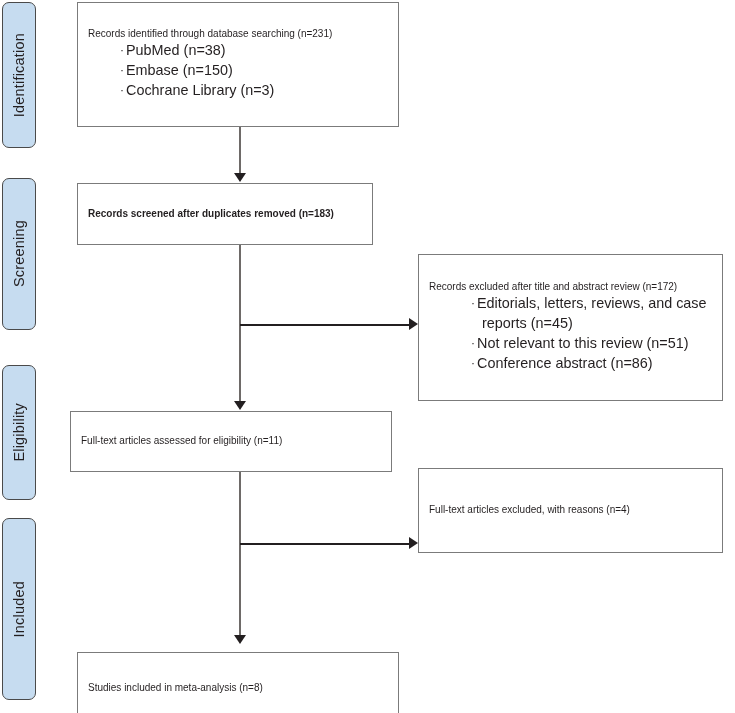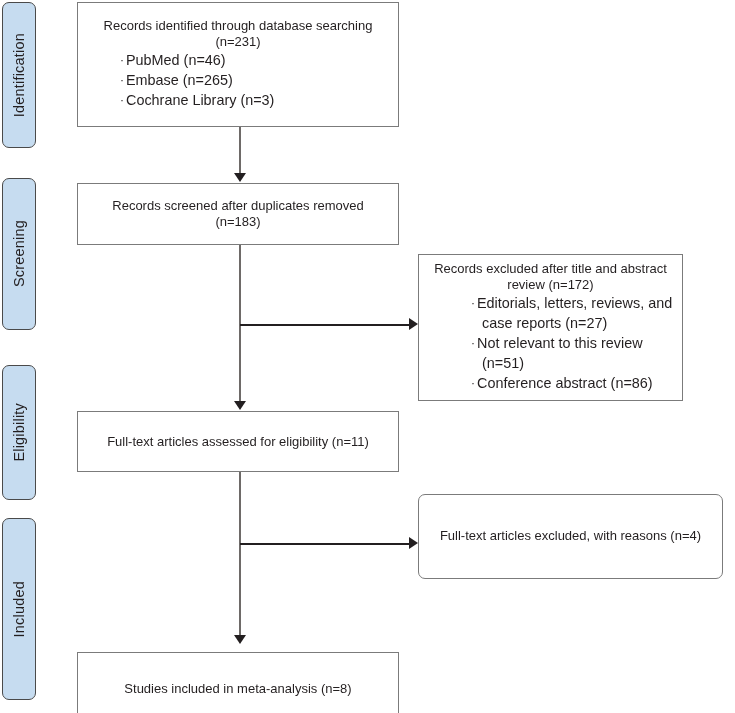--- a/index.html
+++ b/index.html
@@ -46,22 +46,22 @@
   .node {
     position: absolute;
     box-sizing: border-box;
     background: #ffffff;
     border: 1.6px solid #7b7b7b;
     display: flex;
     flex-direction: column;
     justify-content: center;
   }
   .node .title {
-    text-align: center;
-    font-size: 13px;
+    text-align: left;
+    font-size: 10px;
     line-height: 1.22;
     padding: 0 10px;
     color: #231f20;
   }
   .node ul {
     margin: 0;
     padding: 0;
     list-style: none;
   }
   .node ul.indent-wide { padding-left: 42px; }
@@ -126,59 +126,59 @@
     <span class="stage-label">Eligibility</span>
   </div>
 
   <div class="stage" style="top:518px;height:182px;">
     <span class="stage-label">Included</span>
   </div>
 
   <div class="node has-list" style="left:77px;top:2px;width:322px;height:125px;">
     <div class="title">Records identified through database searching (n=231)</div>
     <ul class="indent-wide">
-      <li><span class="bullet">·</span><span>PubMed (n=46)</span></li>
-      <li><span class="bullet">·</span><span>Embase (n=265)</span></li>
+      <li><span class="bullet">·</span><span>PubMed (n=38)</span></li>
+      <li><span class="bullet">·</span><span>Embase (n=150)</span></li>
       <li><span class="bullet">·</span><span>Cochrane Library (n=3)</span></li>
     </ul>
   </div>
 
   <div class="vline" style="left:239px;top:127px;height:47px;"></div>
   <div class="arrow-down" style="left:234px;top:173px;"></div>
 
-  <div class="node" style="left:77px;top:183px;width:322px;height:62px;">
+  <div class="node" style="left:77px;top:183px;width:296px;height:62px;font-weight:bold;">
     <div class="title">Records screened after duplicates removed (n=183)</div>
   </div>
 
   <div class="vline" style="left:239px;top:245px;height:157px;"></div>
   <div class="arrow-down" style="left:234px;top:401px;"></div>
 
   <div class="hline" style="left:240px;top:324px;width:170px;"></div>
   <div class="arrow-right" style="left:409px;top:318px;"></div>
 
-  <div class="node has-list" style="left:418px;top:254px;width:265px;height:147px;">
+  <div class="node has-list" style="left:418px;top:254px;width:305px;height:147px;">
     <div class="title">Records excluded after title and abstract review (n=172)</div>
     <ul class="indent-mid">
-      <li><span class="bullet">·</span><span>Editorials, letters, reviews, and case reports (n=27)</span></li>
+      <li><span class="bullet">·</span><span>Editorials, letters, reviews, and case reports (n=45)</span></li>
       <li><span class="bullet">·</span><span>Not relevant to this review (n=51)</span></li>
       <li><span class="bullet">·</span><span>Conference abstract (n=86)</span></li>
     </ul>
   </div>
 
-  <div class="node" style="left:77px;top:411px;width:322px;height:61px;">
+  <div class="node" style="left:70px;top:411px;width:322px;height:61px;">
     <div class="title">Full-text articles assessed for eligibility (n=11)</div>
   </div>
 
   <div class="vline" style="left:239px;top:472px;height:164px;"></div>
   <div class="arrow-down" style="left:234px;top:635px;"></div>
 
   <div class="hline" style="left:240px;top:543px;width:170px;"></div>
   <div class="arrow-right" style="left:409px;top:537px;"></div>
 
-  <div class="node has-list" style="left:418px;top:494px;width:305px;height:85px;border-radius:7px;">
+  <div class="node has-list" style="left:418px;top:468px;width:305px;height:85px;">
     <div class="title">Full-text articles excluded, with reasons (n=4)</div>
     <ul class="indent-mid">
     </ul>
   </div>
 
   <div class="node has-list" style="left:77px;top:652px;width:322px;height:74px;">
     <div class="title">Studies included in meta-analysis (n=8)</div>
   </div>
 
 </div>

